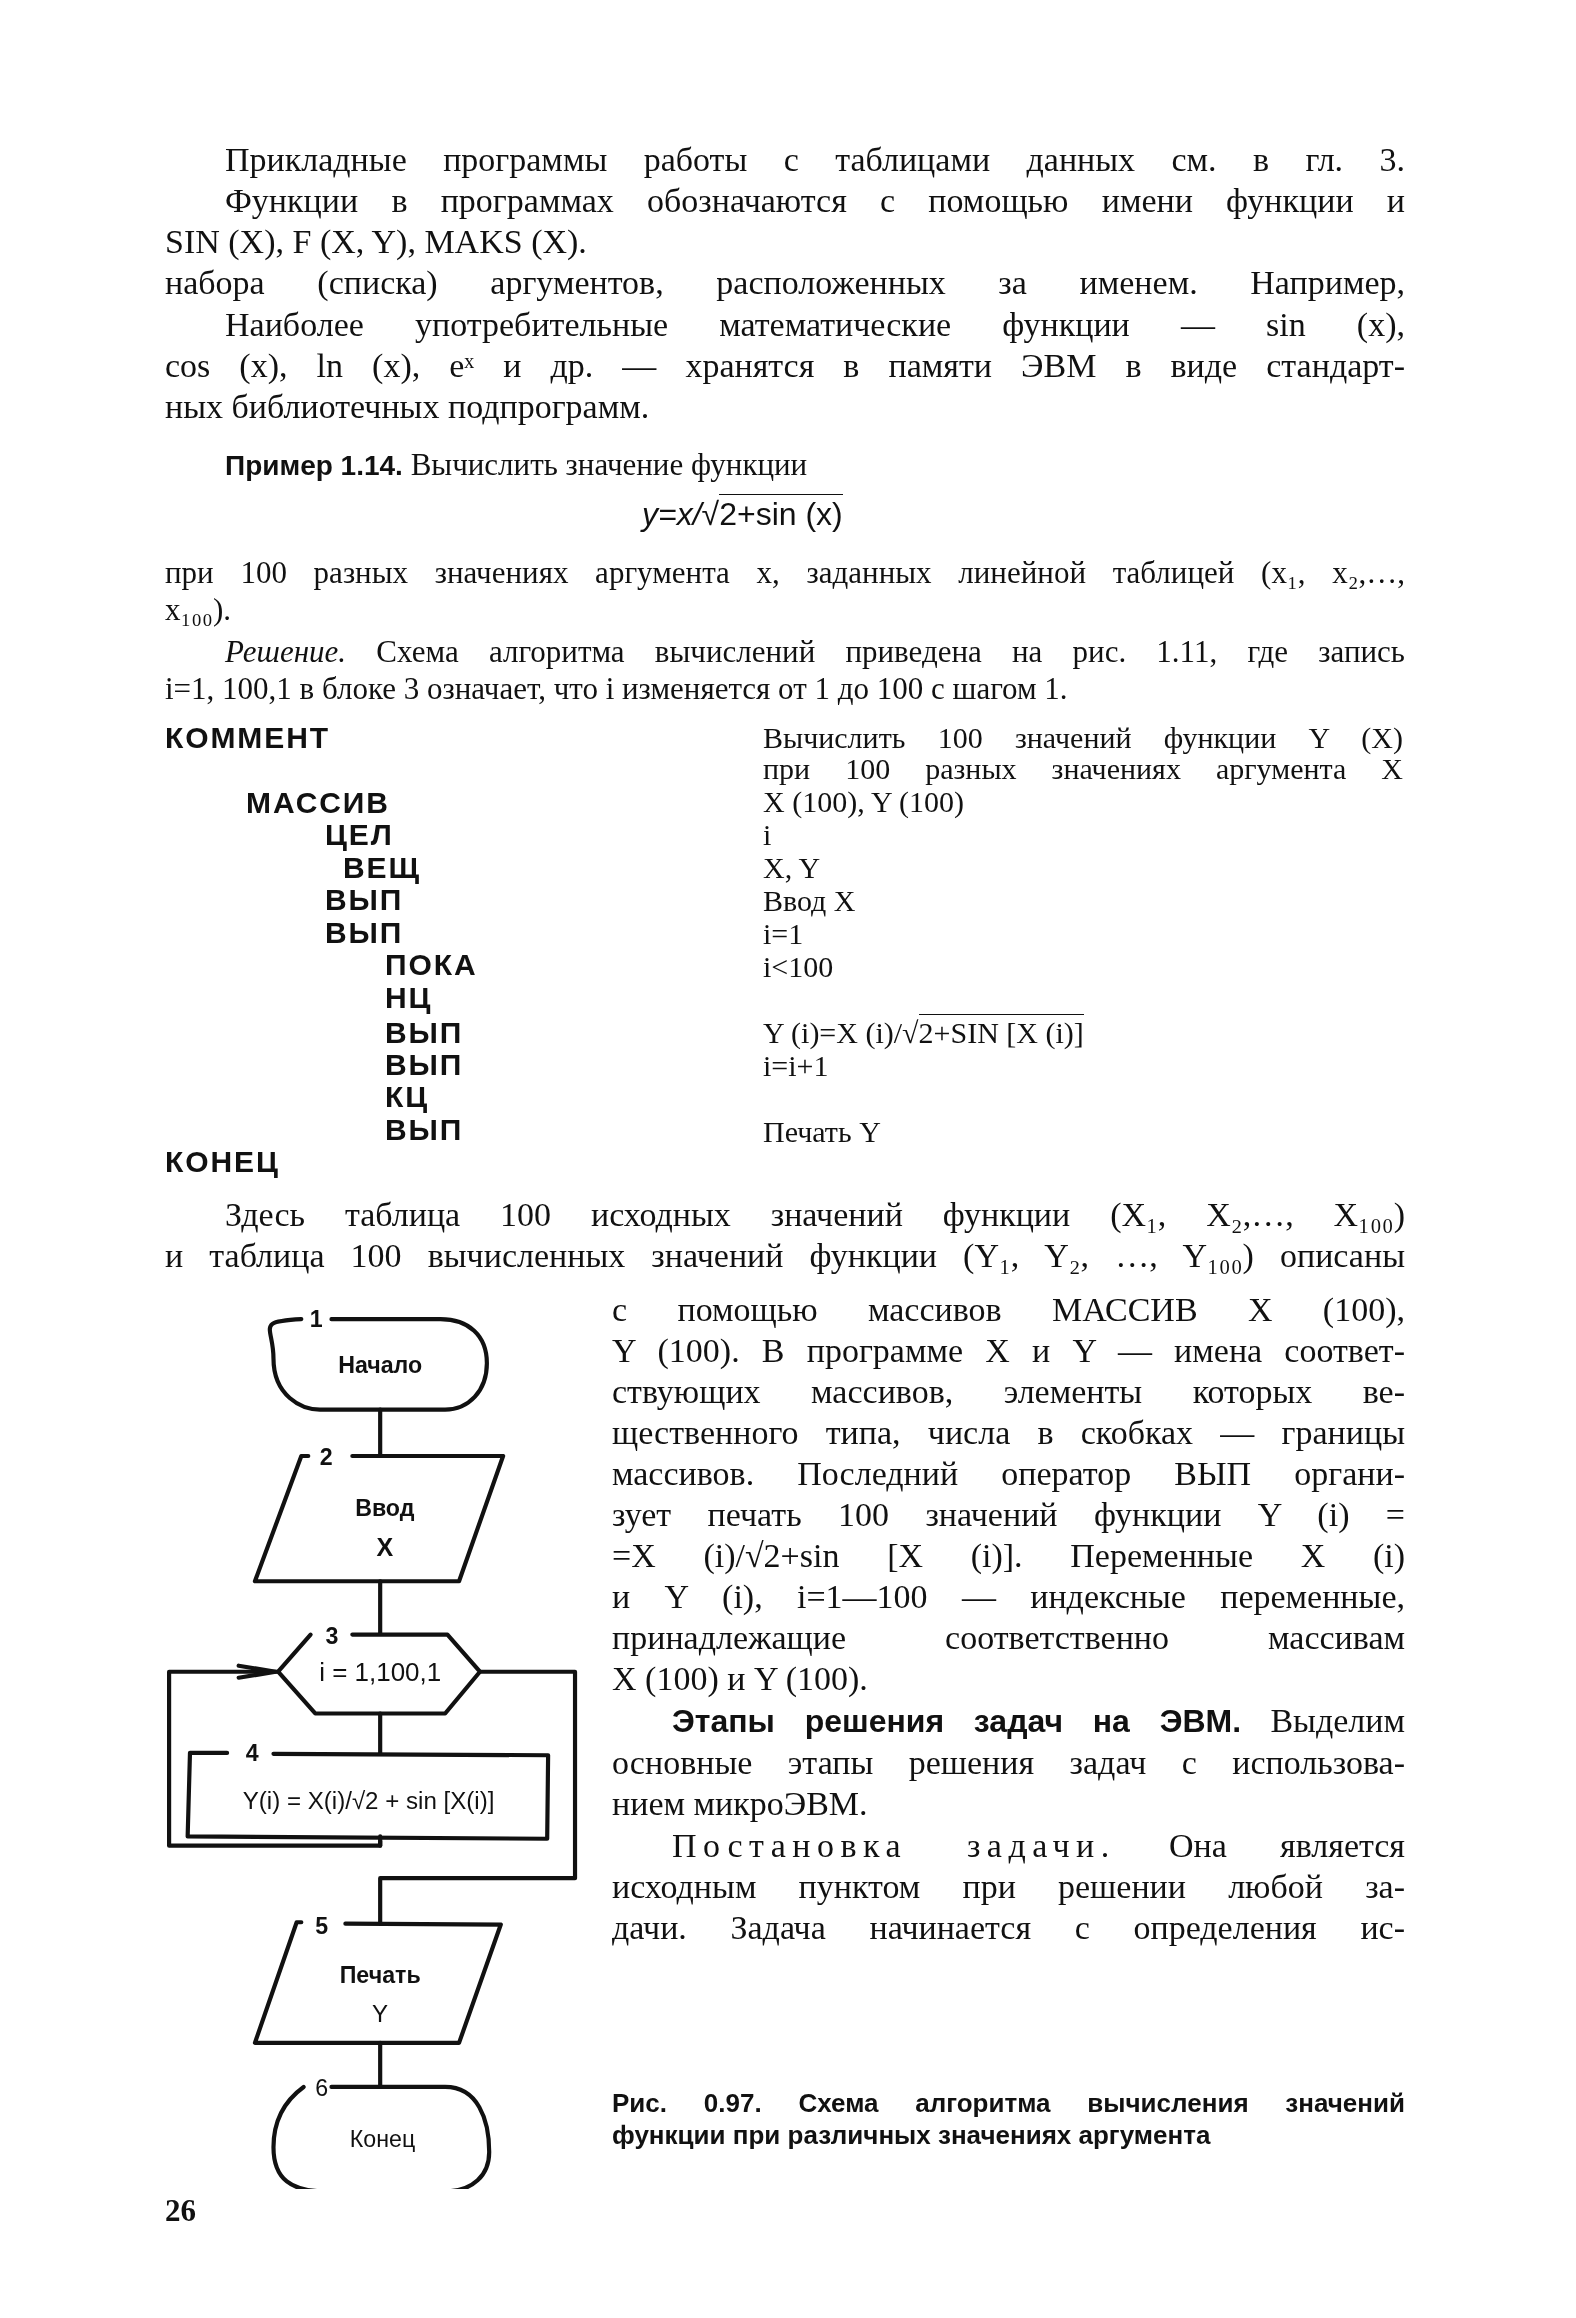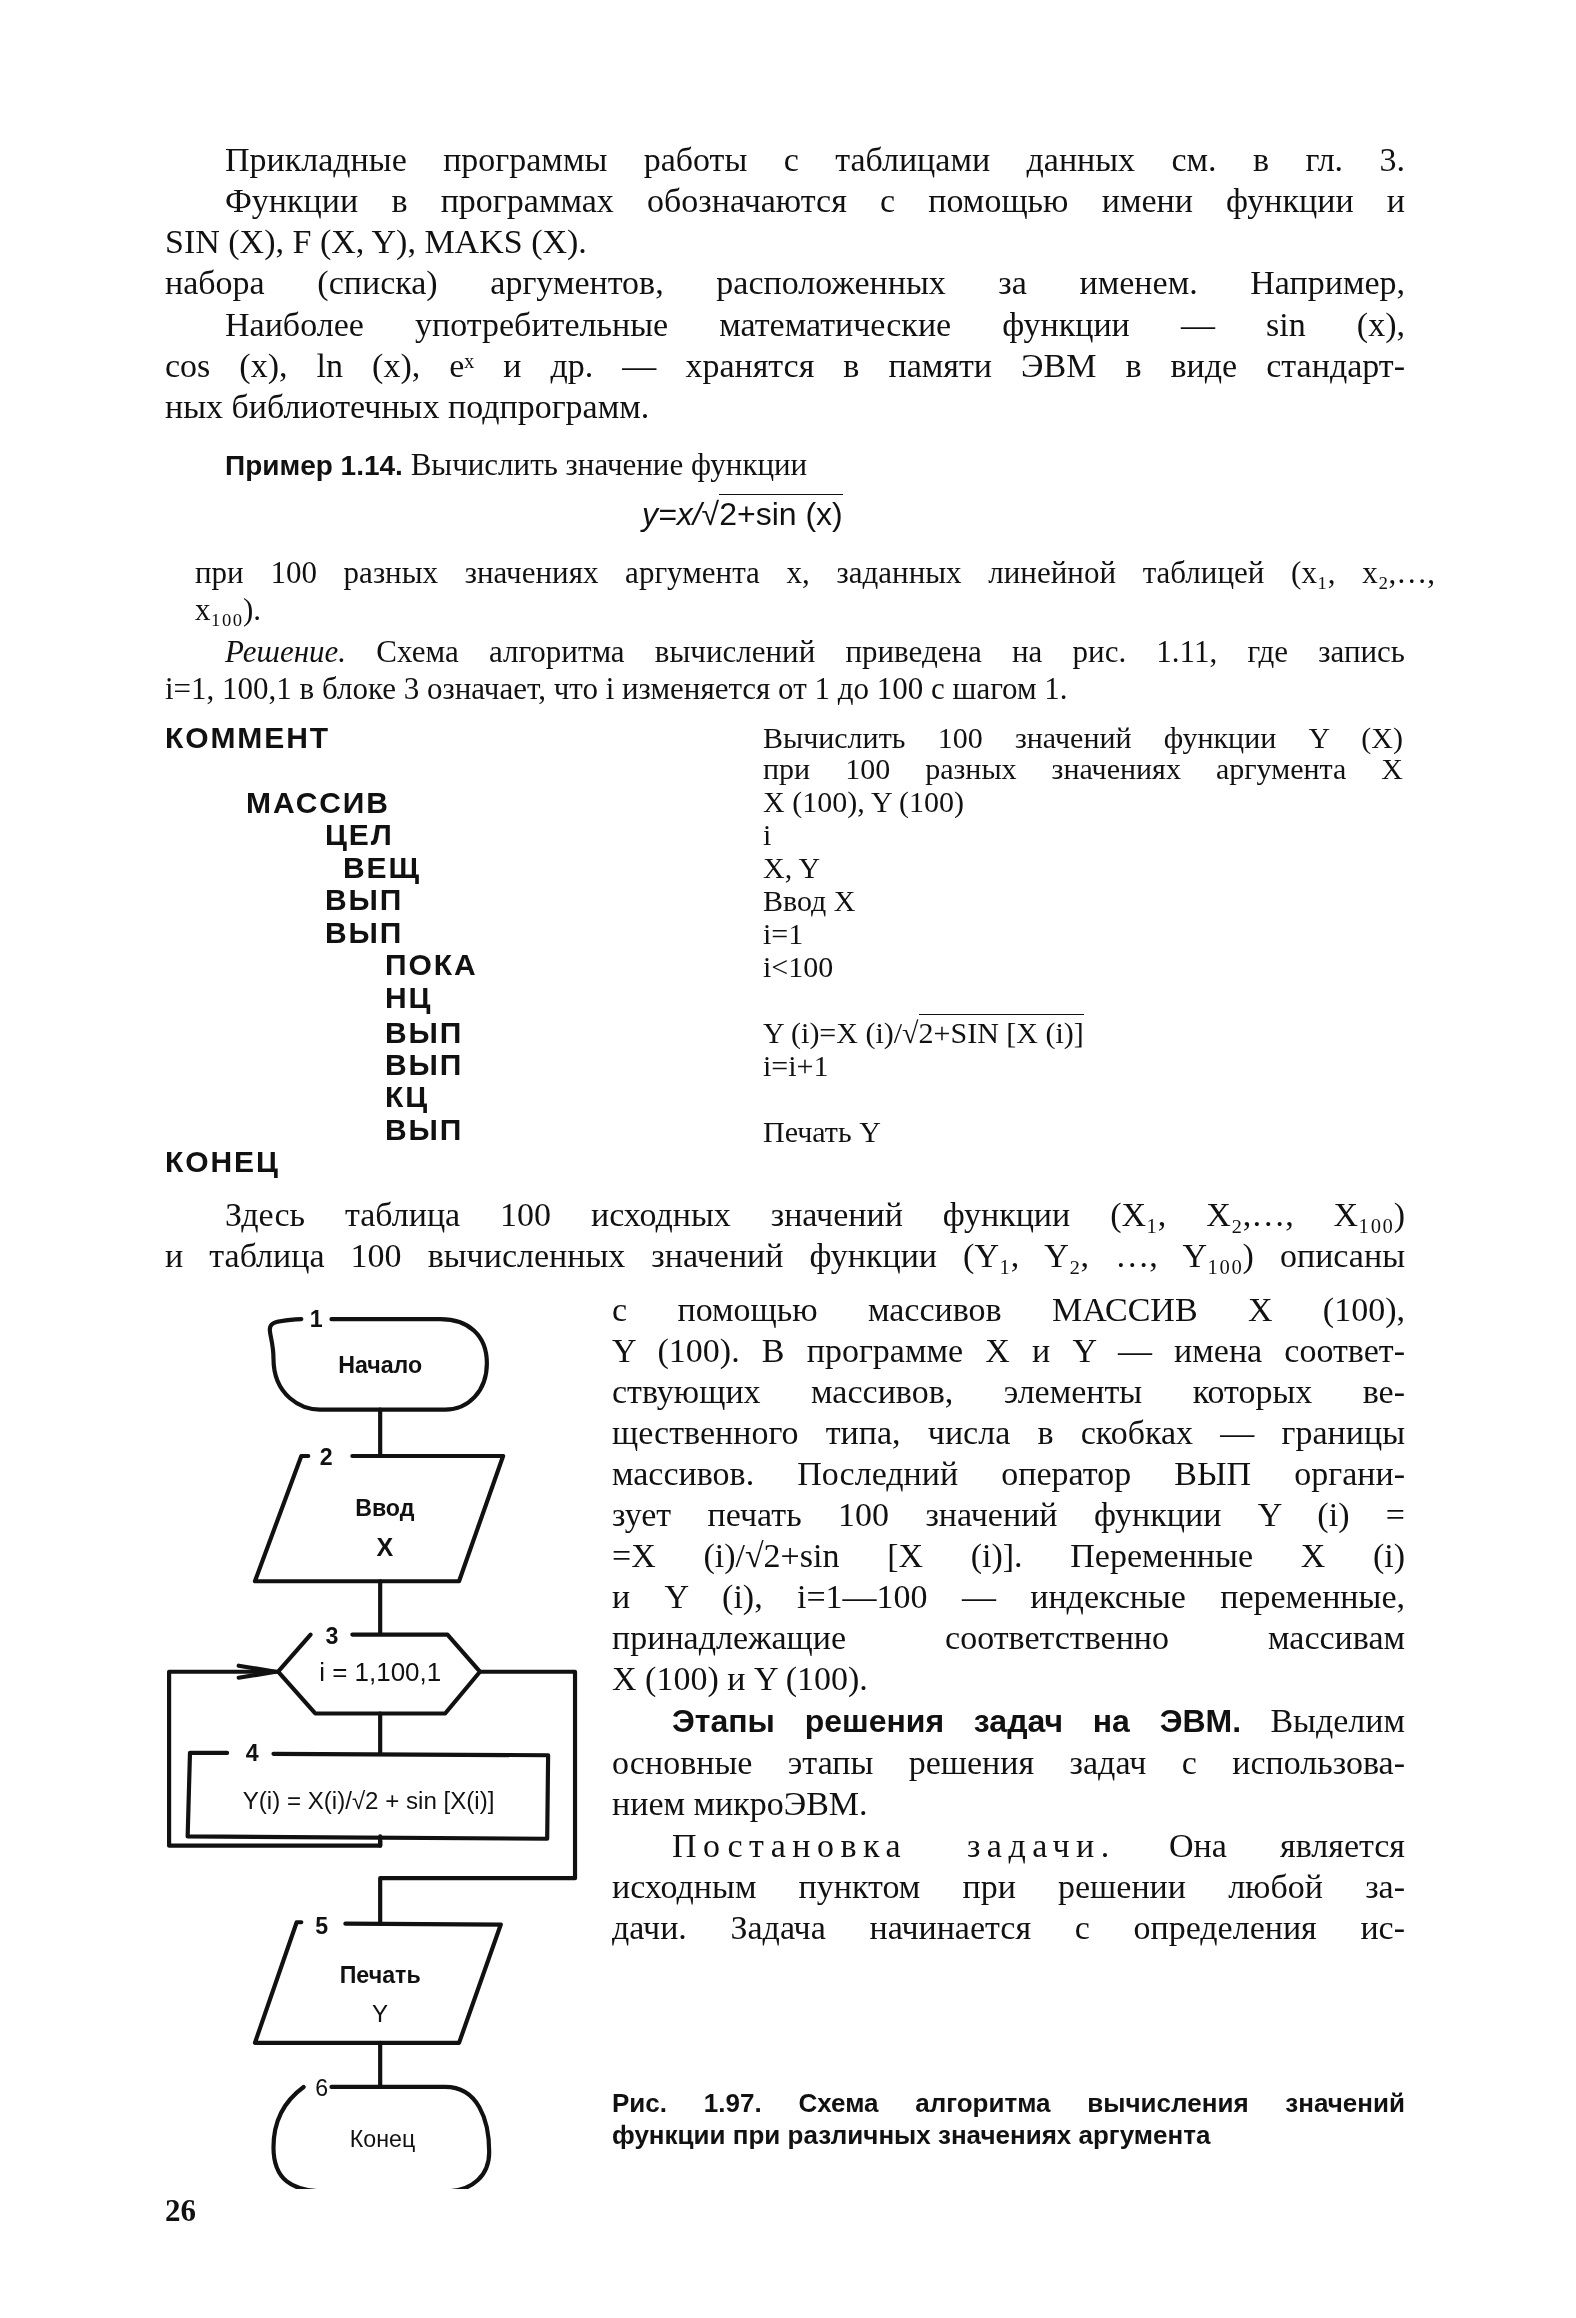--- a/index.html
+++ b/index.html
@@ -42,21 +42,21 @@
   <span class="line last">ных библиотечных подпрограмм.</span>
 </div>
 
 <div class="abs serif" style="left:225px; top:447px; font-size:31px;">
   <span class="bold sans" style="font-size:28px;">Пример 1.14.</span>
   <span>Вычислить значение функции</span>
 </div>
 <div class="formula" style="left:642px; top:496px;">
   <span>y=x/√</span><span class="sqrt-over" style="font-style:normal;">2+sin (x)</span>
 </div>
-<div class="para" style="top:554px; font-size:31px; line-height:37px;margin-left:30px;">
+<div class="para" style="top:554px; font-size:31px; line-height:37px;">
   <span class="line">при 100 разных значениях аргумента x, заданных линейной таблицей (x₁, x₂,…,</span>
   <span class="line last">x₁₀₀).</span>
 </div>
 <div class="para" style="top:633px; font-size:31px; line-height:37px;">
   <span class="line indent"><span class="ital">Решение.</span> <span>Схема алгоритма вычислений приведена на рис. 1.11, где запись</span></span>
   <span class="line last">i=1, 100,1 в блоке 3 означает, что i изменяется от 1 до 100 с шагом 1.</span>
 </div>
 
 <div>
   <div class="kw" style="left:165px; top:721px;">КОММЕНТ</div>
@@ -166,18 +166,18 @@
   <span class="line last">нием микроЭВМ.</span>
 </div>
 
 <div class="right-col" style="top:1825px;">
   <span class="line" style="text-indent:60px;"><span class="spaced">Постановка задачи.</span> <span>Она является</span></span>
   <span class="line">исходным пунктом при решении любой за-</span>
   <span class="line">дачи. Задача начинается с определения ис-</span>
 </div>
 
 <div class="caption">
-  <div style="white-space:nowrap; text-align:justify; text-align-last:justify;"><span>Рис. 1.97.</span> <span>Схема алгоритма вычисления значений</span></div>
+  <div style="white-space:nowrap; text-align:justify; text-align-last:justify;"><span>Рис. 0.97.</span> <span>Схема алгоритма вычисления значений</span></div>
   <div style="white-space:nowrap;">функции при различных значениях аргумента</div>
 </div>
 
 <div class="pagenum">26</div>
 
 
 </body></html>

